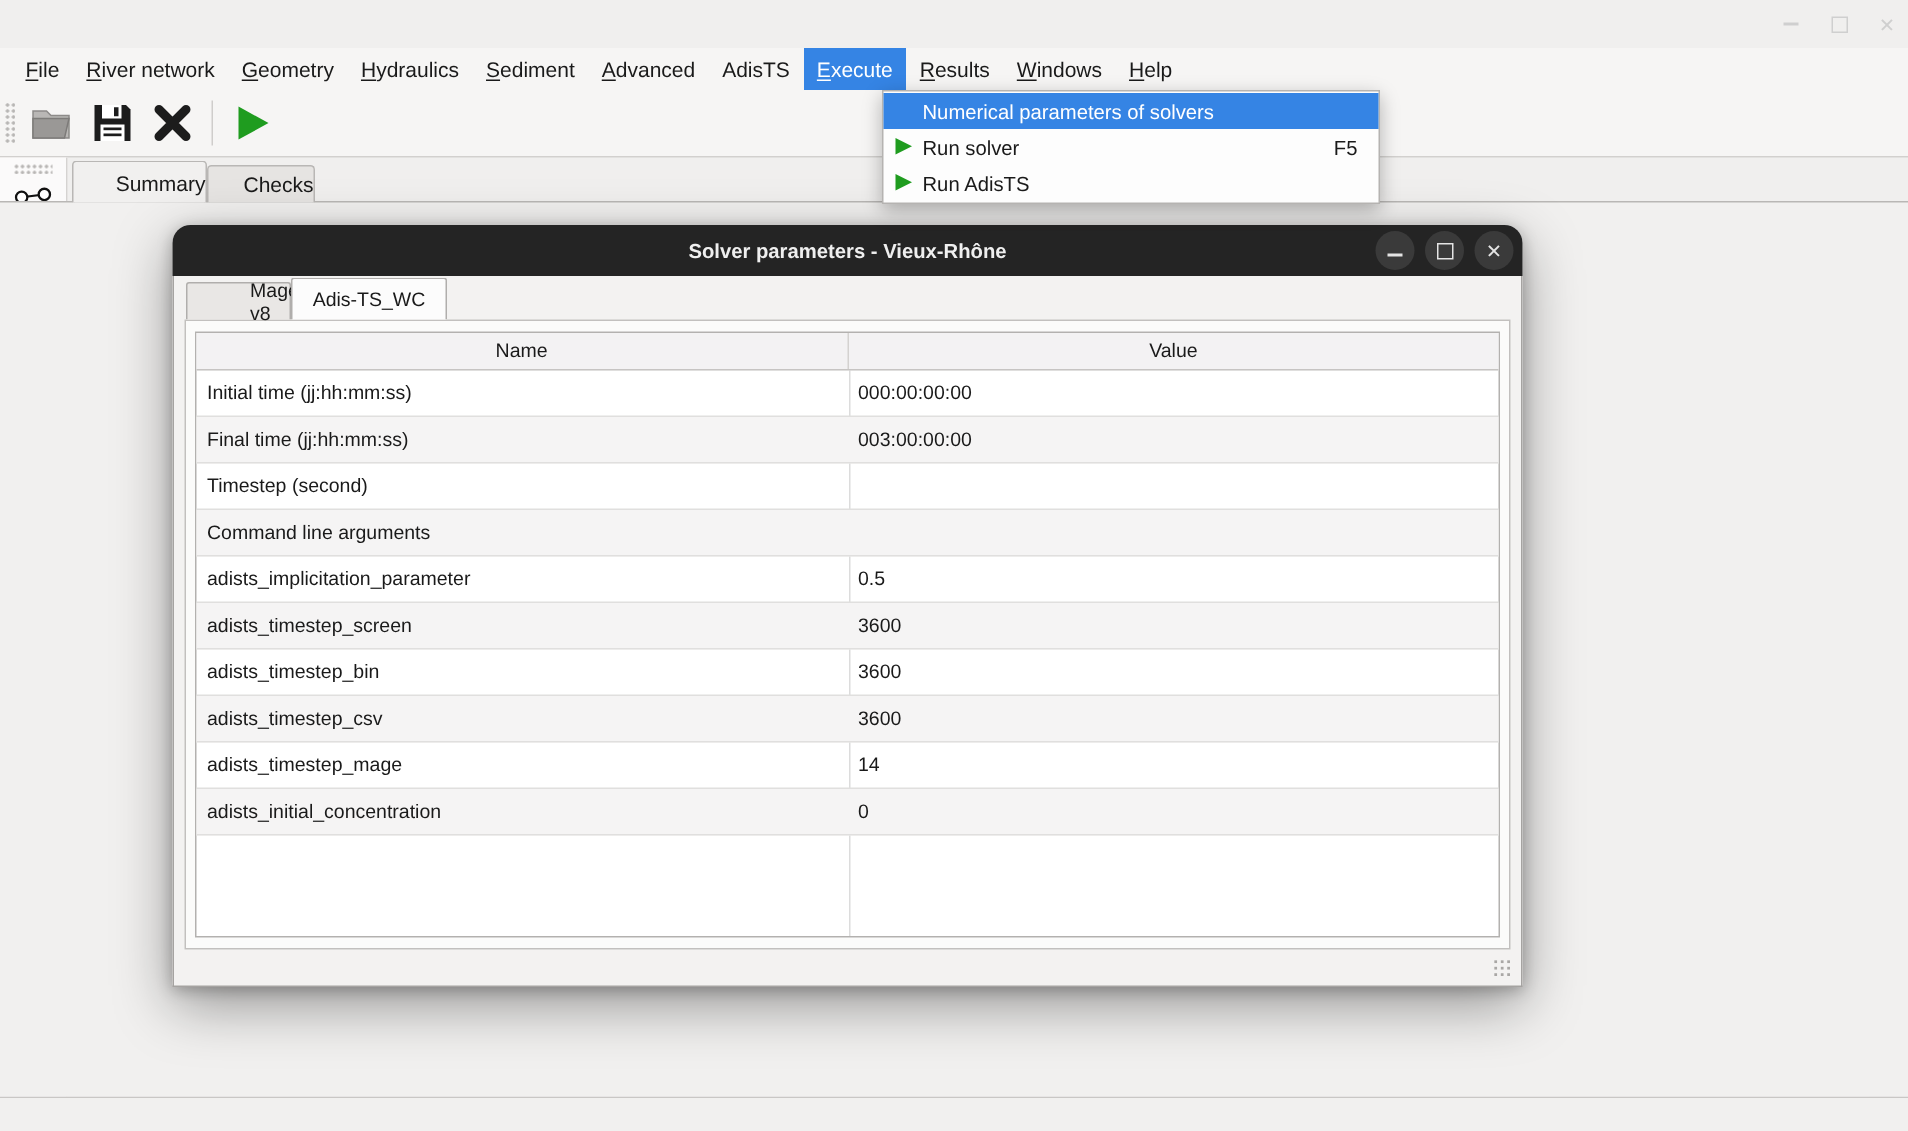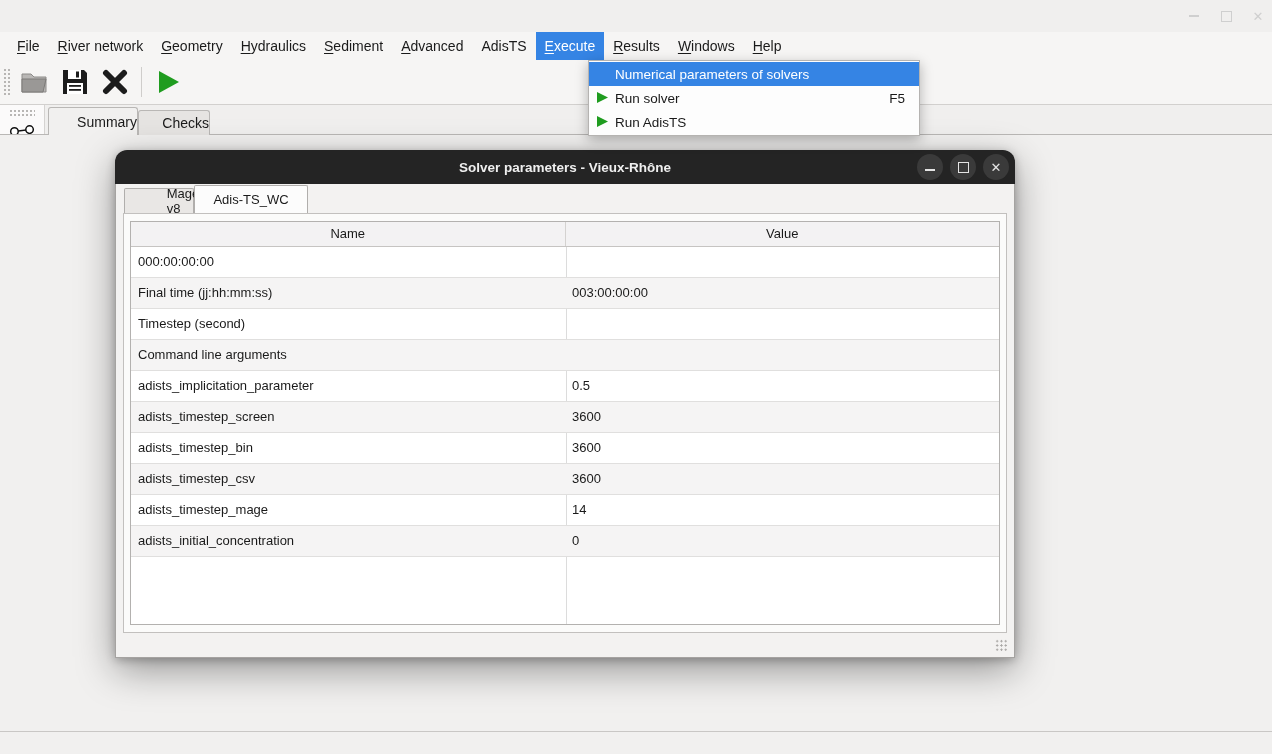--- a/index.html
+++ b/index.html
@@ -120,21 +120,21 @@
   #dlg-titlebar .title{color:#efefef;font-weight:bold;font-size:13.5px;}
   .dlg-btn{position:absolute;top:4px;width:26px;height:26px;border-radius:50%;background:#3a3a3a;
     display:flex;align-items:center;justify-content:center;color:#e4e4e4;}
   #dlg-min{left:802px;} #dlg-max{left:835px;} #dlg-close{left:868px;font-size:13px;}
   .dglyph-min{width:10px;height:2px;background:#e4e4e4;margin-top:6px;}
   .dglyph-max{width:9px;height:9px;border:1.5px solid #e4e4e4;}
   #dlg-body{position:absolute;left:0;top:34px;width:900px;height:474px;background:#f3f2f1;
     border:1px solid #a5a3a1;border-top:none;box-sizing:border-box;}
   .dlg-tab{position:absolute;box-sizing:border-box;font-size:13px;display:flex;align-items:center;justify-content:center;}
   #dtab-mage{left:8px;top:4px;width:70px;height:25px;background:#e9e7e5;border:1px solid #b0aeac;border-bottom:none;border-radius:2px 2px 0 0;z-index:2;padding-left:48px;}
-  #dtab-adis{left:78px;top:1px;width:114px;height:28px;background:#fcfcfc;border:1px solid #b0aeac;border-bottom:none;border-radius:2px 2px 0 0;z-index:3;}
+  #dtab-adis{left:78px;top:1px;width:104px;height:28px;background:#fcfcfc;border:1px solid #b0aeac;border-bottom:none;border-radius:2px 2px 0 0;z-index:3;}
   #dlg-pane{position:absolute;left:7px;top:29px;width:884px;height:420px;background:#fbfbfa;border:1px solid #c2c0be;box-sizing:border-box;z-index:1;}
   #ptable{position:absolute;left:6px;top:7px;width:870px;height:404px;background:#fff;border:1px solid #b3b1af;box-sizing:border-box;}
   #ptable .col-div{position:absolute;left:435px;top:0;width:1px;height:100%;background:#dcdcdc;}
   .thead{position:relative;height:24px;background:#f3f2f3;border-bottom:1px solid #c6c4c2;display:flex;z-index:2;}
   .thead .hcell{width:50%;text-align:center;font-size:13px;line-height:24px;}
   .thead .hcell + .hcell{border-left:1px solid #d4d2d0;}
   .tbody{position:relative;z-index:1;}
   .trow{display:flex;height:30px;border-bottom:1px solid #e0dfde;}
   .tbody div.trow:nth-of-type(even){background:#f5f4f4;}
   .tcell{width:50%;font-size:13px;line-height:29px;padding-left:7px;box-sizing:border-box;
@@ -393,20 +393,21 @@
       <div id="dlg-pane">
         <div id="ptable">
           <div class="col-div"></div>
           <div class="thead">
             <div class="hcell">Name</div>
             <div class="hcell">Value</div>
           </div>
           <div class="tbody">
 
               <div class="trow">
+                <div class="tcell">Initial time (jj:hh:mm:ss)</div>
                 <div class="tcell">000:00:00:00</div>
               </div>
 
               <div class="trow">
                 <div class="tcell">Final time (jj:hh:mm:ss)</div>
                 <div class="tcell">003:00:00:00</div>
               </div>
 
               <div class="trow">
                 <div class="tcell">Timestep (second)</div>

